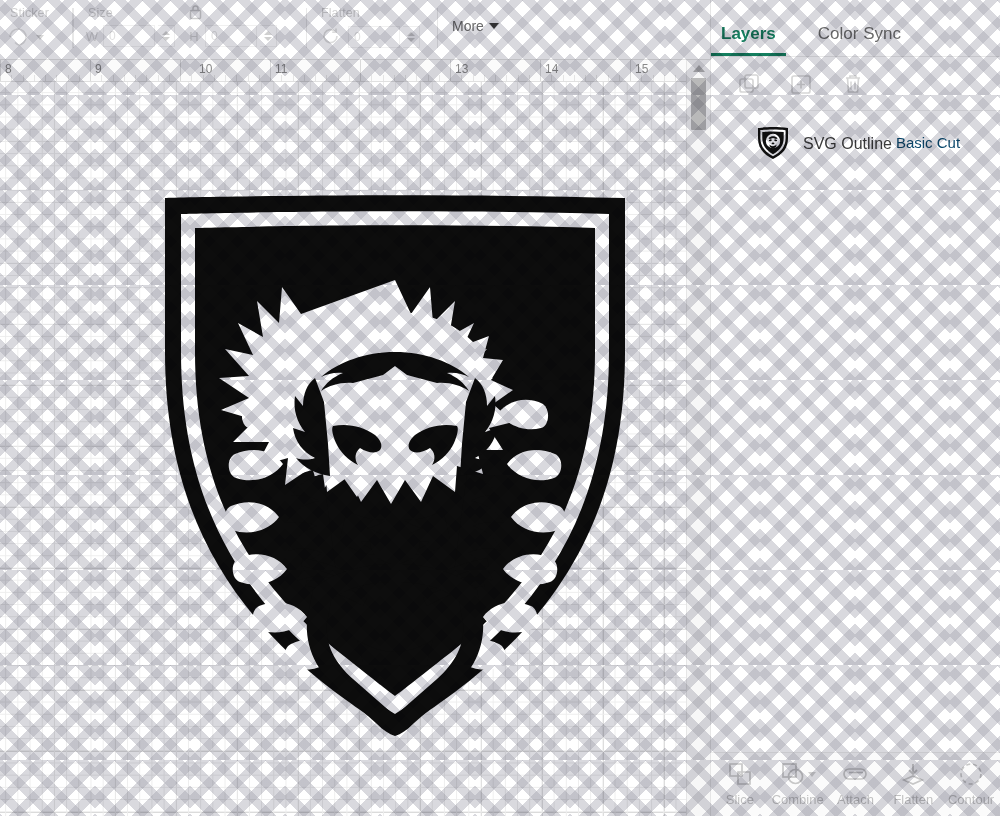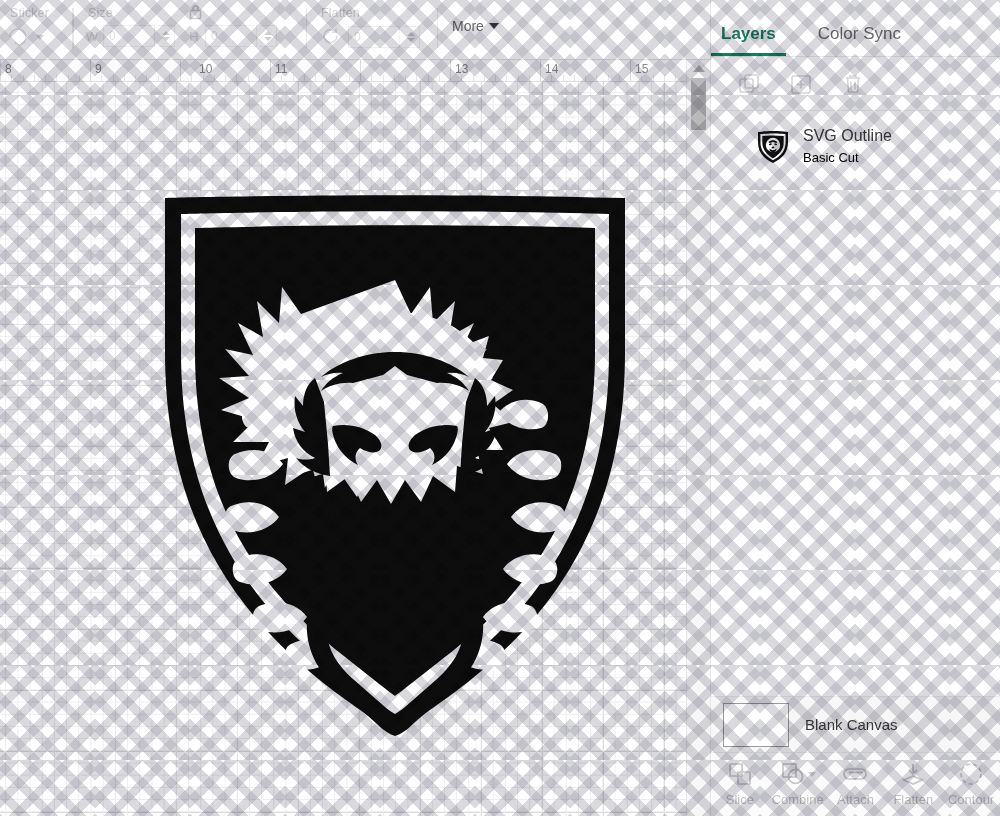--- a/index.html
+++ b/index.html
@@ -120,23 +120,23 @@
   .layer-actions {
     height: 54px; display: flex; align-items: center; gap: 24px; padding-left: 24px;
     border-bottom: 1px solid #eeeeee;
   }
   .la-ico { width: 28px; height: 28px; display: flex; align-items: center; justify-content: center; opacity: .30; }
 
   .layer-list { position: absolute; left: 0; top: 112px; right: 0; bottom: 120px; overflow: hidden; }
   .layer-row { display: flex; align-items: center; gap: 14px; padding: 14px 0 14px 46px; }
   .layer-thumb { width: 32px; height: 34px; flex: 0 0 auto; }
   .layer-thumb svg { display: block; }
-  .layer-texts { display: flex; flex-direction: column; gap: 4px; }
+  .layer-texts { display: flex; flex-direction: row; gap: 4px; }
   .layer-title { font-size: 16px; color: #3c3c3c; line-height: 19px; }
-  .layer-sub { font-size: 13px; color: #000000; line-height: 18px; }
+  .layer-sub { font-size: 15px; color: #0c4a6e; line-height: 18px; }
 
   .canvas-row {
     position: absolute; left: 0; right: 0; bottom: 64px; height: 56px;
     background: #f7f7f7; border-top: 1px solid #ececec;
     display: flex; align-items: center; gap: 16px; padding-left: 12px;
   }
   .cr-thumb { width: 66px; height: 44px; background: #fff; border: 1px solid #9a9a9a; }
   .cr-label { font-size: 15px; color: #3b3b3b; }
 
   .bottom-bar {
@@ -438,24 +438,20 @@
             </g>
           </svg>
         </span>
         <span class="layer-texts">
           <span class="layer-title">SVG Outline</span>
           <span class="layer-sub">Basic Cut</span>
         </span>
       </div>
     </div>
 
-    <div class="canvas-row">
-      <span class="cr-thumb"></span>
-      <span class="cr-label">Blank Canvas</span>
-    </div>
 
     <div class="bottom-bar">
       <div class="bb-item">
         <span class="bb-ico">
           <svg width="26" height="26" viewBox="0 0 26 26">
               <path d="M3 3h12v12H3z" fill="none" stroke="#8a8a8a" stroke-width="1.7"></path>
               <path d="M11 11h12v12H11z" fill="none" stroke="#8a8a8a" stroke-width="1.7"></path>
               <path d="M11 11l4 4" stroke="#8a8a8a" stroke-width="1.5"></path>
             </svg>
         </span>

